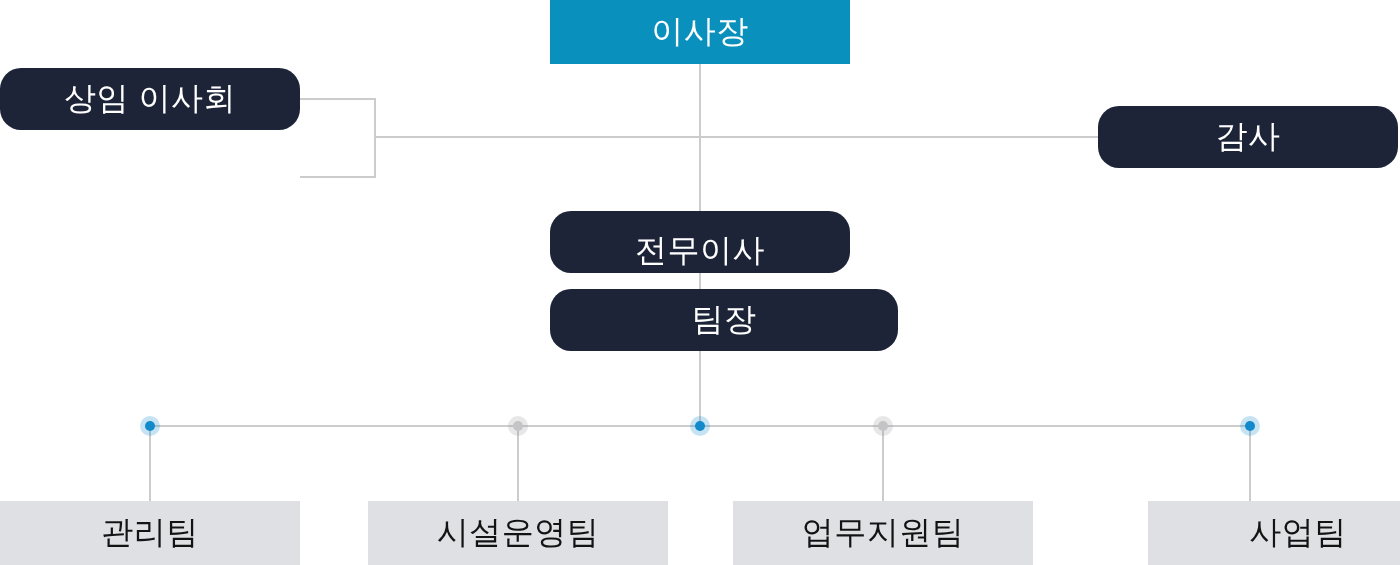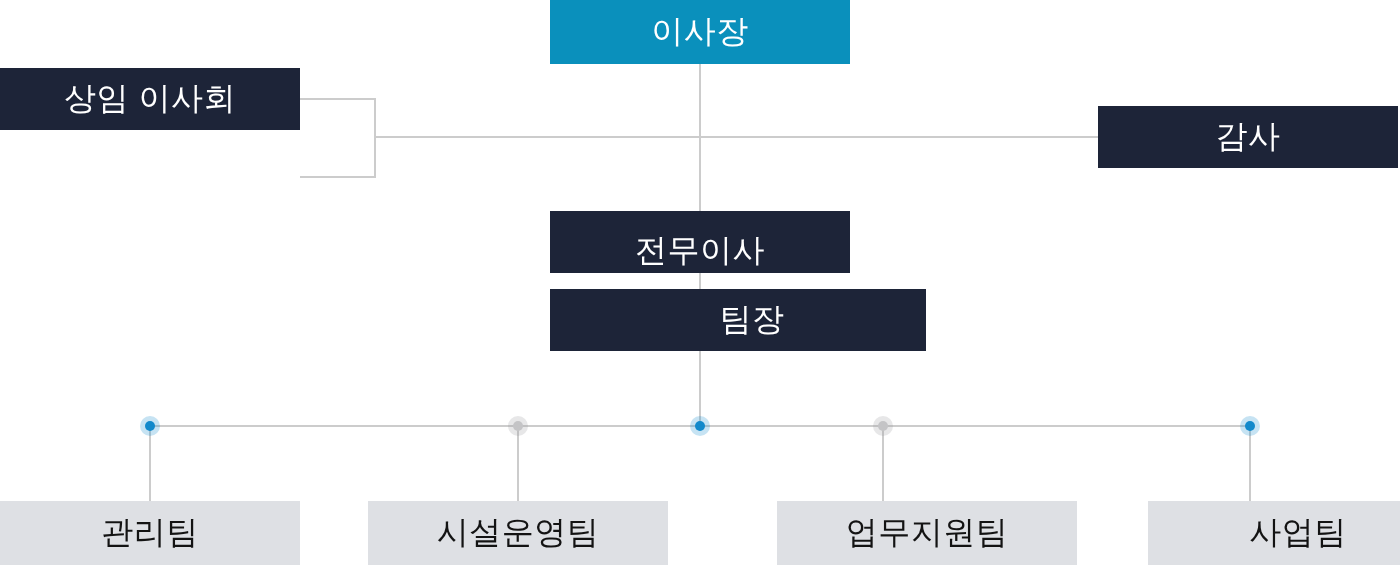--- a/index.html
+++ b/index.html
@@ -14,21 +14,21 @@
     background: #ffffff;
     overflow: hidden;
   }
   .node {
     position: absolute;
     display: flex; align-items: center; justify-content: center;
     font-size: 32px; font-weight: 500; letter-spacing: 0.5px;
     z-index: 2;
   }
   .node.teal { background: var(--accent, #0a90bc); color: #ffffff; }
-  .node.navy { background: var(--navy, #1d2438); color: #ffffff; }
+  .node.navy { background: var(--navy, #1d2438); color: #ffffff; border-radius: 21px; }
   .node.gray { background: var(--light, #dee0e4); color: #131313; }
 
   .line { position: absolute; background: var(--line, #cccccc); z-index: 1; }
 
   .dot {
     position: absolute; top: 416px;
     width: 20px; height: 20px; border-radius: 50%;
     display: flex; align-items: center; justify-content: center;
     z-index: 3;
   }
@@ -37,24 +37,24 @@
   .dot-core { width: 10px; height: 10px; border-radius: 50%; }
   .dot.blue .dot-core { background: var(--dot-blue, #1289cb); }
   .dot.grey .dot-core { background: var(--dot-gray, #c4c4c6); }
 
   
   .pos-chairman  { left: 550px;  top: 0;     width: 300px; height: 64px; }
   .pos-standing  { left: 0;      top: 68px;  width: 300px; height: 62px; }
   .pos-board     { left: 0;      top: 146px; width: 300px; height: 62px; }
   .pos-auditor   { left: 1098px; top: 106px; width: 300px; height: 62px; }
   .pos-exec      { left: 550px;  top: 211px; width: 300px; height: 62px; align-items: flex-end; }
-  .pos-leader    { left: 550px;  top: 289px; width: 348px; height: 62px; padding-left: 28px; }
+  .pos-leader    { left: 550px;  top: 289px; width: 348px; height: 62px; }
   .pos-team-0    { left: 0;      top: 501px; width: 300px; height: 64px; }
   .pos-team-1    { left: 368px;  top: 501px; width: 300px; height: 64px; }
-  .pos-team-2    { left: 733px;  top: 501px; width: 300px; height: 64px; margin-left: 44px; }
+  .pos-team-2    { left: 733px;  top: 501px; width: 300px; height: 64px; }
   .pos-team-3    { left: 1100px; top: 501px; width: 300px; height: 64px; margin-left: 48px; }
 </style>
 </head>
 <body>
 
 <div class="canvas">
 
   <div class="line" style="left:699px; top:64px;  width:2px;   height:147px;"></div>
   <div class="line" style="left:374px; top:136px; width:727px; height:2px;"></div>
   <div class="line" style="left:300px; top:98px;  width:76px;  height:2px;"></div>

